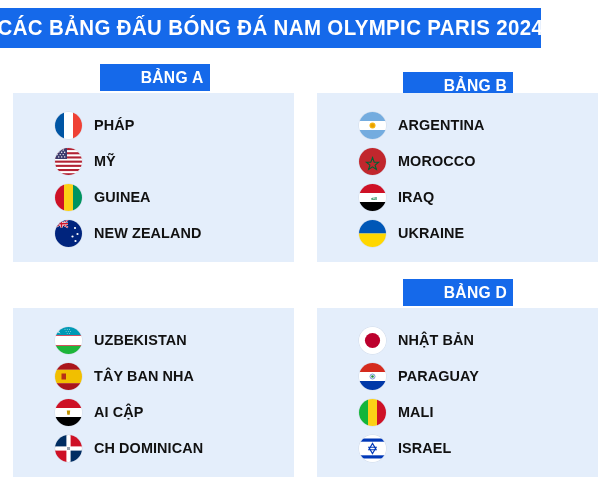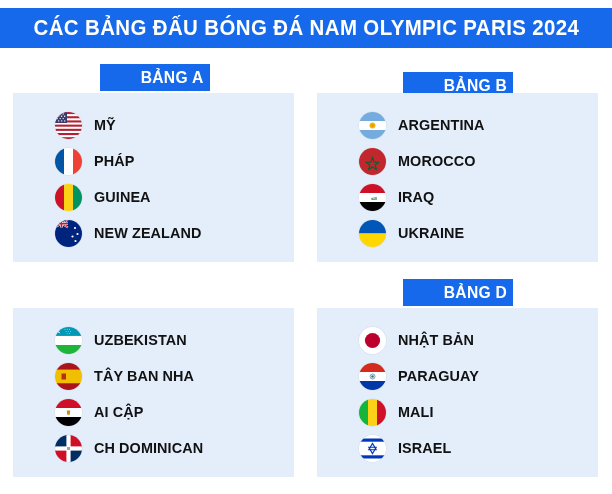--- a/index.html
+++ b/index.html
@@ -14,21 +14,21 @@
     position: relative;
     width: 612px;
     height: 494px;
     background: #ffffff;
   }
 
   
   .banner {
     position: absolute;
     left: 0; top: 8px;
-    width: 612px; height: 40px;
+    width: 541px; height: 40px;
     background: #1569ea;
     display: flex;
     align-items: center;
     justify-content: center;
   }
   .banner-title {
     color: #ffffff;
     font-size: 22px;
     font-weight: bold;
     letter-spacing: 0.4px;
@@ -108,20 +108,31 @@
 
   <div class="banner">
     <div class="banner-title">CÁC BẢNG ĐẤU BÓNG ĐÁ NAM OLYMPIC PARIS 2024</div>
   </div>
 
   <div class="badge" id="badge-a">
     <span class="badge-label">BẢNG A</span>
   </div>
   <div class="panel" id="panel-a">
     <div class="team-list">
+
+      <div class="team-row">
+        <span class="flag">
+          <svg viewBox="0 0 27 27">
+              <rect x="0" y="0" width="9" height="27" fill="#0055a4"></rect>
+              <rect x="9" y="0" width="9" height="27" fill="#ffffff"></rect>
+              <rect x="18" y="0" width="9" height="27" fill="#ef4135"></rect>
+            </svg>
+        </span>
+        <span class="team-name">PHÁP</span>
+      </div>
 
       <div class="team-row">
         <span class="flag">
           <svg viewBox="0 0 27 27">
             <rect width="27" height="27" fill="#ffffff"></rect>
             <g fill="#b22234">
               <rect y="0" width="27" height="2.1"></rect>
                 <rect y="4.2" width="27" height="2.1"></rect>
               <rect y="8.4" width="27" height="2.1"></rect>
                 <rect y="12.6" width="27" height="2.1"></rect>
@@ -145,31 +156,20 @@
                 <circle cx="9.7" cy="8.9" r="0.7"></circle>
             </g>
           </svg>
         </span>
         <span class="team-name">MỸ</span>
       </div>
 
       <div class="team-row">
         <span class="flag">
           <svg viewBox="0 0 27 27">
-              <rect x="0" y="0" width="9" height="27" fill="#0055a4"></rect>
-              <rect x="9" y="0" width="9" height="27" fill="#ffffff"></rect>
-              <rect x="18" y="0" width="9" height="27" fill="#ef4135"></rect>
-            </svg>
-        </span>
-        <span class="team-name">PHÁP</span>
-      </div>
-
-      <div class="team-row">
-        <span class="flag">
-          <svg viewBox="0 0 27 27">
               <rect x="0" width="9" height="27" fill="#ce1126"></rect>
               <rect x="9" width="9" height="27" fill="#fcd116"></rect>
               <rect x="18" width="9" height="27" fill="#009460"></rect>
             </svg>
         </span>
         <span class="team-name">GUINEA</span>
       </div>
 
       <div class="team-row">
         <span class="flag">

